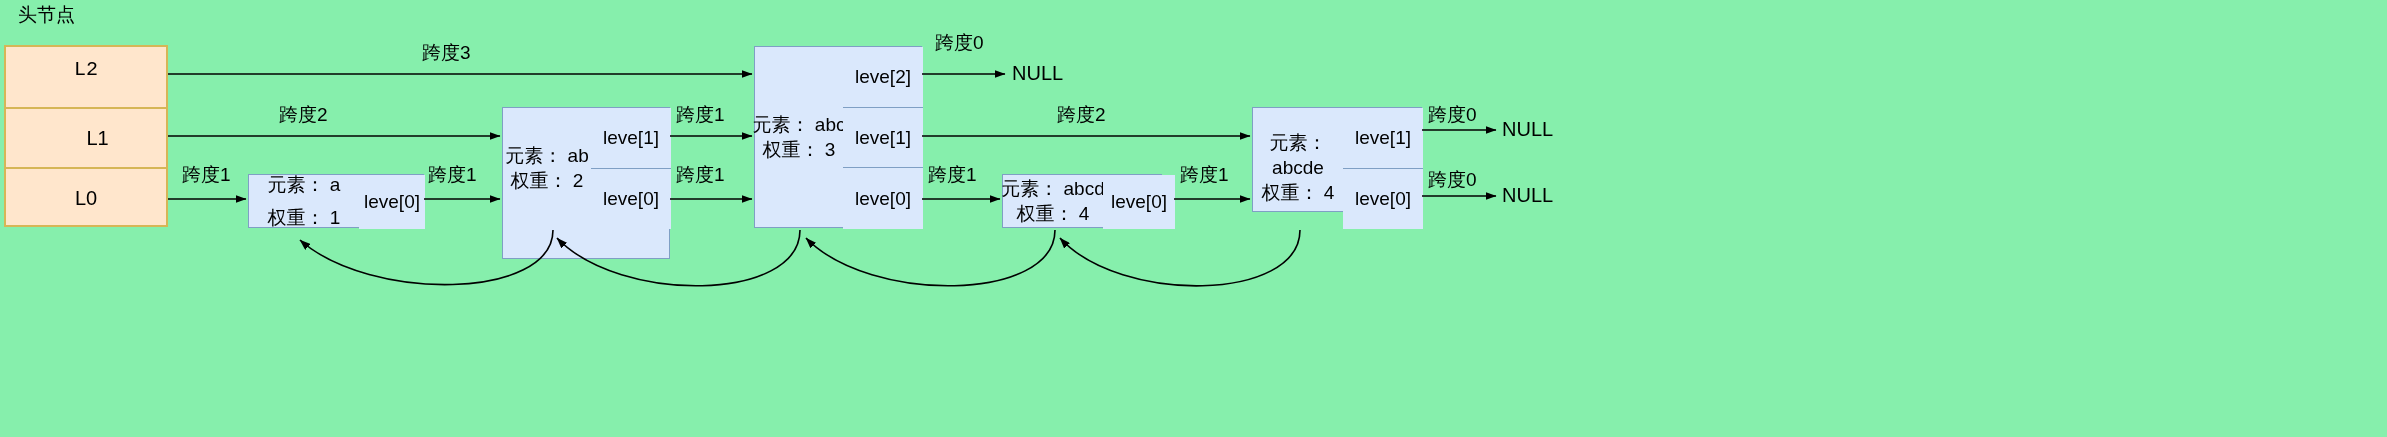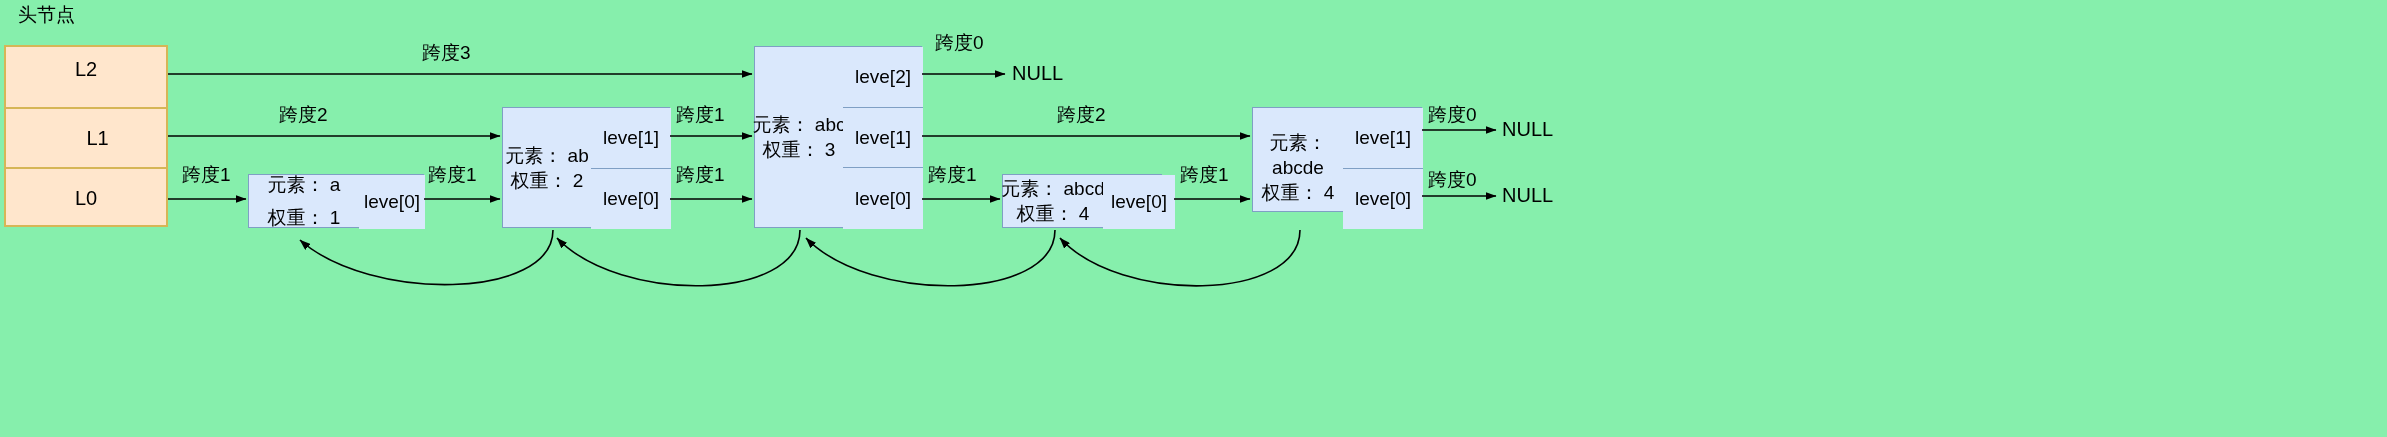--- a/index.html
+++ b/index.html
@@ -23,21 +23,21 @@
   svg.overlay{position:absolute;left:0;top:0;width:2387px;height:437px;pointer-events:none;}
 </style>
 </head>
 <body>
 
 <div id="stage">
 
   <div class="caption" style="left:18px;top:2px;">头节点</div>
 
   <div class="headnode" style="left:4px;top:45px;width:164px;height:182px;">
-    <div class="headrow" style="top:0px;height:44px;">
+    <div class="headrow" style="top:0px;height:44px;font-family:Liberation Mono, monospace;">
       <span>L2</span>
     </div>
     <div class="headsep" style="top:60px;"></div>
     <div class="headrow" style="top:61px;height:60px;padding-left:23px;">
       <span>L1</span>
     </div>
     <div class="headsep" style="top:120px;"></div>
     <div class="headrow" style="top:121px;height:61px;">
       <span>L0</span>
     </div>
@@ -47,21 +47,21 @@
     <div class="cell-el" style="left:0px;top:0px;width:110px;height:54px;gap:8px;">
       <span>元素： a</span>
       <span>权重： 1</span>
     </div>
     <div class="vdiv" style="left:110px;top:0px;height:54px;"></div>
     <div class="cell-lv" style="left:110px;top:0px;width:66px;height:54px;border:none;">
       <span>leve[0]</span>
     </div>
   </div>
 
-  <div class="node" style="left:502px;top:107px;width:168px;height:121px;">
+  <div class="node" style="left:502px;top:107px;width:168px;height:152px;">
     <div class="cell-el" style="left:0px;top:0px;width:88px;height:121px;">
       <span>元素： ab</span>
       <span>权重： 2</span>
     </div>
     <div class="vdiv" style="left:88px;top:0px;height:121px;"></div>
     <div class="cell-lv" style="left:88px;top:0px;width:80px;height:61px;border-width:0 0 1px 0;">
       <span>leve[1]</span>
     </div>
     <div class="cell-lv" style="left:88px;top:61px;width:80px;height:60px;border:none;">
       <span>leve[0]</span>

